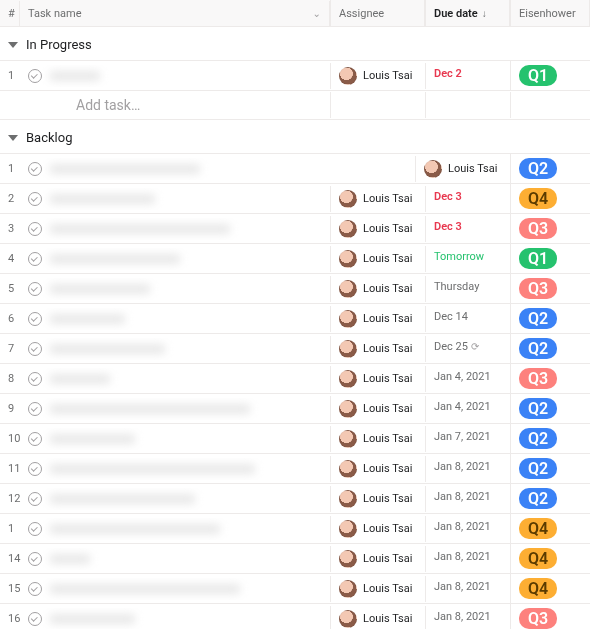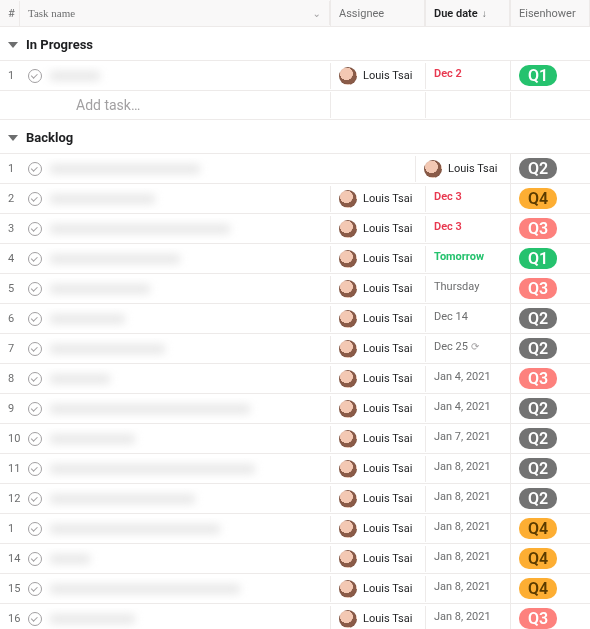--- a/index.html
+++ b/index.html
@@ -6,33 +6,33 @@
   html, body { margin: 0; padding: 0; font-family: -apple-system, BlinkMacSystemFont, "Segoe UI", Roboto, Helvetica, Arial, sans-serif; font-size: 12px; color: #1e1f21; background: #fff; width: 590px; }
   .table { width: 590px; }
   .row { display: flex; align-items: center; border-bottom: 1px solid #edeae9; min-height: 26px; }
   .header-row { background: #f9f8f8; font-size: 11px; color: #6d6e6f; position: relative; }
   .header-row .cell { border-right: 1px solid #edeae9; padding: 6px 8px; display: flex; align-items: center; gap: 4px; }
   .cell-num { width: 20px; padding-left: 8px; flex: 0 0 20px; color: #6d6e6f; font-size: 11px; }
   .cell-name { flex: 1 1 auto; padding: 4px 8px; display: flex; align-items: center; gap: 8px; overflow: hidden; }
   .cell-assignee { width: 95px; flex: 0 0 95px; padding: 4px 8px; display: flex; align-items: center; gap: 6px; font-size: 11px; color:#1e1f21; }
   .cell-due { width: 85px; flex: 0 0 85px; padding: 4px 8px; font-size: 11px; }
   .cell-eis { width: 80px; flex: 0 0 80px; padding: 4px 8px; }
-  .header-row .cell-name { justify-content: space-between; font-family: Liberation Serif, serif; }
-  .section-row { font-weight: 700; font-size: 13px; padding: 10px 8px 8px 8px; display: flex; align-items: center; gap: 8px; border-bottom: 1px solid #edeae9; }
+  .header-row .cell-name { justify-content: space-between; }
+  .section-row { font-weight: 400; font-size: 13px; padding: 10px 8px 8px 8px; display: flex; align-items: center; gap: 8px; border-bottom: 1px solid #edeae9; }
   .tri { width: 0; height: 0; border-left: 5px solid transparent; border-right: 5px solid transparent; border-top: 6px solid #6d6e6f; }
   .check { width: 14px; height: 14px; border: 1.2px solid #a2a0a2; border-radius: 50%; display: inline-flex; align-items: center; justify-content: center; flex: 0 0 14px; }
   .check::after { content: ""; width: 5px; height: 3px; border-left: 1.2px solid #a2a0a2; border-bottom: 1.2px solid #a2a0a2; transform: rotate(-45deg) translate(0px,-1px); }
   .blur { filter: blur(4px); background: #e8e8e8; color: transparent; border-radius: 3px; height: 10px; }
   .avatar { width: 18px; height: 18px; border-radius: 50%; background: radial-gradient(circle at 40% 35%, #f3c8b3 0 45%, #8a5b48 46% 100%); flex: 0 0 18px; border: 1px solid rgba(0,0,0,.05); }
   .due-red { color: #e8384f; font-weight: 600; }
-  .due-green { color: #25c26e; font-weight: 700; }
+  .due-green { color: #25c26e; font-weight: 400; }
   .due-gray { color: #6d6e6f; }
   .pill { display: inline-block; border-radius: 10px; padding: 1px 9px; font-size: 16px; font-weight: 600; color: #fff; }
   .pill.q1 { background: #25c26e; }
-  .pill.q2 { background: #737373; }
+  .pill.q2 { background: #3b82f6; }
   .pill.q3 { background: #fd817d; }
   .pill.q4 { background: #fdae33; color: #5a3b00; }
   .addtask { color: #a2a0a2; font-size: 14px; padding: 6px 8px 6px 76px; border-bottom: 1px solid #edeae9; }
   .sort-arrow { font-size: 10px; }
   .cell-right-border { border-left: 1px solid #edeae9; min-height: 26px; }
   .col-title { color:#6d6e6f; font-size:11px; }
   .col-title.bold { color:#1e1f21; font-weight:600; }
   .repeat-icon { display:inline-block; font-size:10px; color:#a2a0a2; margin-left:3px; }
   .chev { font-size: 10px; color:#a2a0a2; }
   .spacer-cells { display:flex; }

